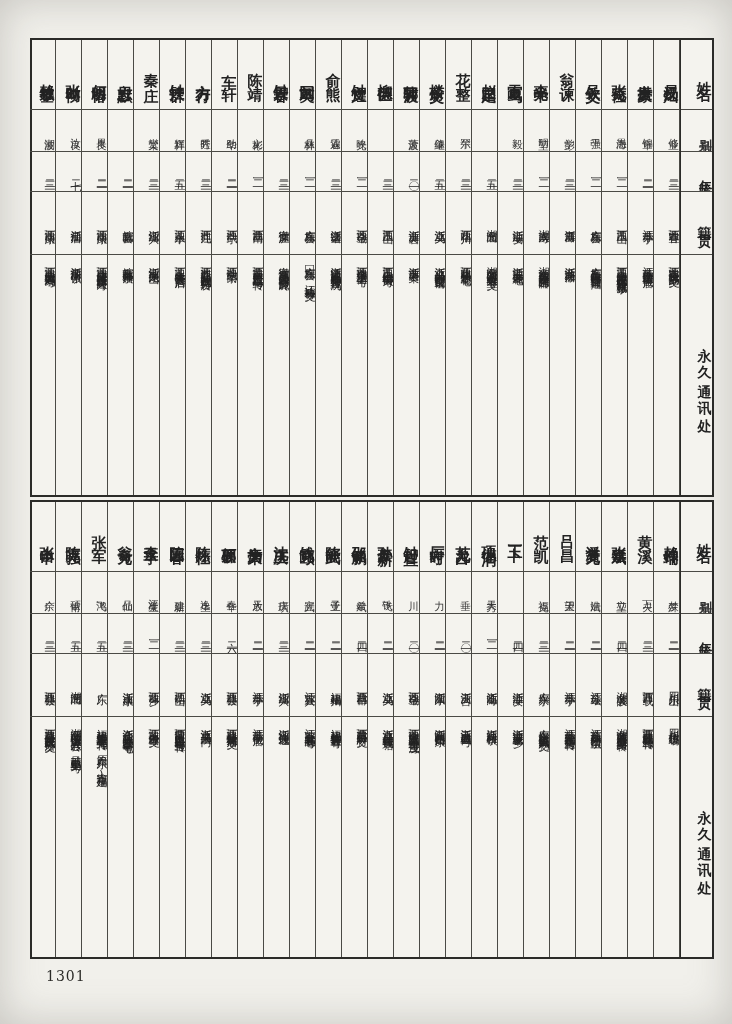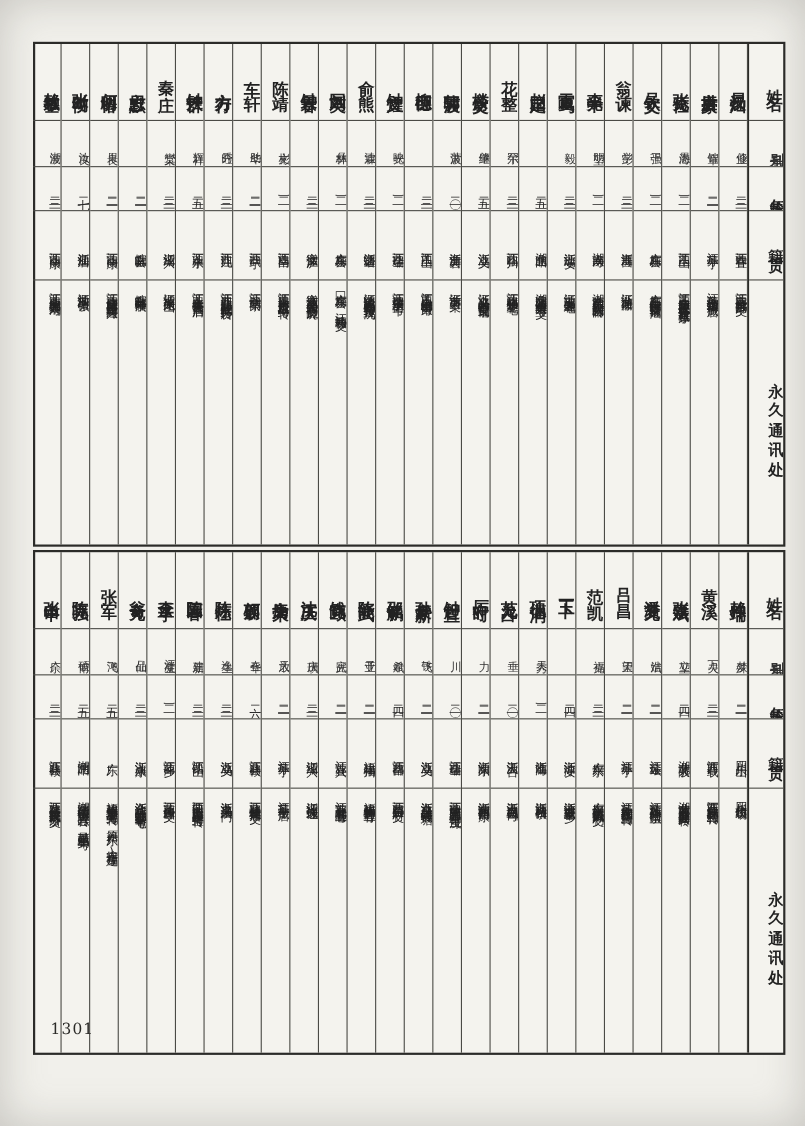--- a/index.html
+++ b/index.html
@@ -54,21 +54,21 @@
   .c-native{height:63px;font-size:11px;}
   .c-addr{height:240px;font-size:11px;border-bottom:none;text-align:left;line-height:1.05;}
   .sp2{letter-spacing:14px;}
   .hcol .cell{font-weight:bold;}
   .hcol .c-name{font-size:15px;letter-spacing:6px;}
   .hcol .c-alias{font-size:13px;letter-spacing:2px;}
   .hcol .c-age{font-size:13px;letter-spacing:2px;}
   .hcol .c-native{font-size:14px;letter-spacing:8px;}
   .hcol .c-addr{font-size:14px;letter-spacing:18px;text-align:center;padding-top:14px;}
   .pagenum{
-    position:absolute;left:46px;top:928px;
+    position:absolute;left:46px;top:968px;
     font-family:"DejaVu Serif","Liberation Serif",serif;
     font-size:14px;color:#2b2b28;letter-spacing:1px;
   }
 </style>
 </head>
 <body>
 
 <div class="page">
   <div class="sheet">
 

